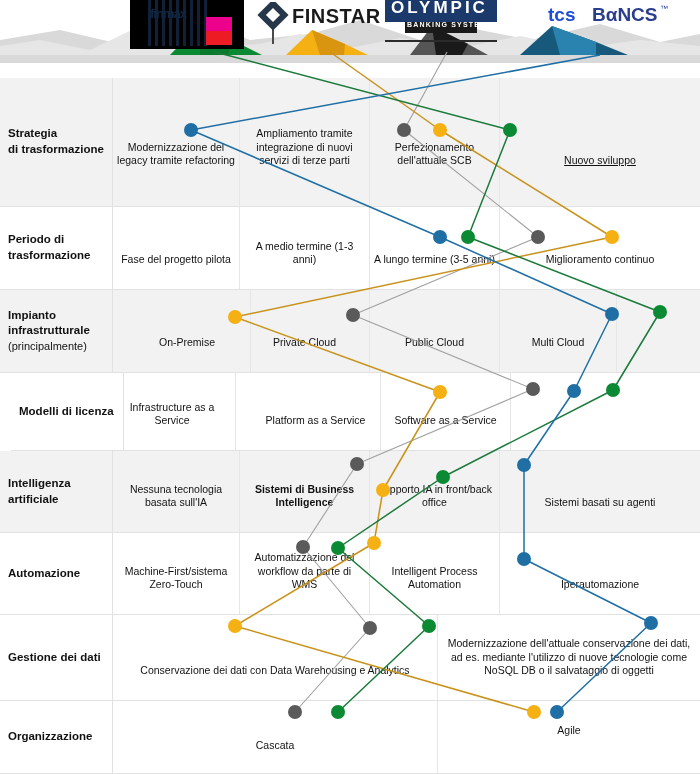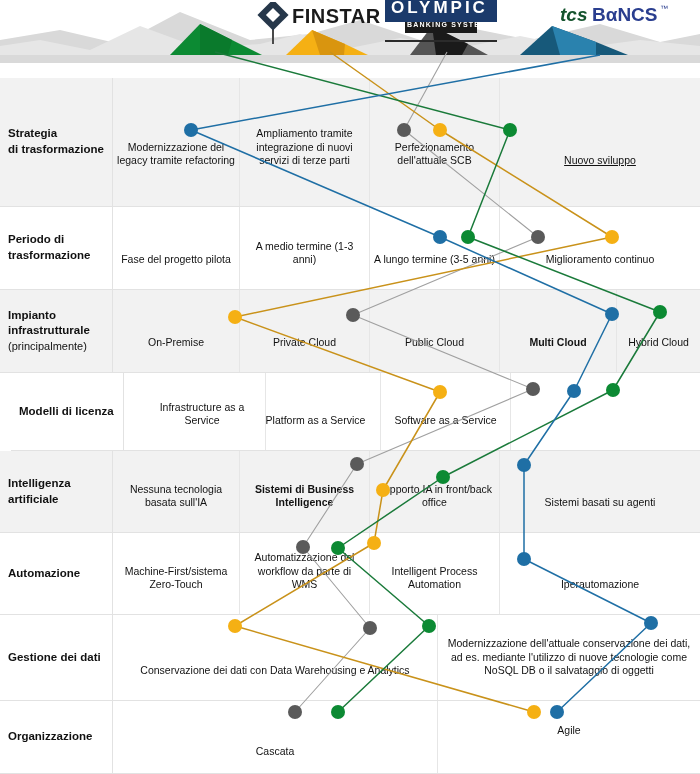--- a/index.html
+++ b/index.html
@@ -37,21 +37,21 @@
   .logo-olympic{left:385px;top:0px;width:112px;height:52px;}
   .logo-olympic .ol-box{position:absolute;left:0;top:0;width:112px;height:22px;background:#1b3a6b;}
   .logo-olympic .ol-word{position:absolute;left:6px;top:-2px;color:#ffffff;font-size:17px;
       font-weight:700;letter-spacing:3px;}
   .logo-olympic .ol-sub{position:absolute;left:20px;top:22px;width:72px;height:11px;background:#1a1a1a;}
   .logo-olympic .ol-subtxt{position:absolute;left:22px;top:21px;color:#ffffff;font-size:7px;
       font-weight:700;letter-spacing:1.2px;}
   .logo-olympic .ol-rule{position:absolute;left:-40px;top:40px;width:152px;height:2px;background:#2b2b2b;}
 
   .logo-tcs{left:548px;top:4px;width:124px;height:26px;}
-  .logo-tcs .tcs-t{position:absolute;left:12px;top:0;font-size:19px;font-weight:700;color:#14532d;font-style:italic;}
+  .logo-tcs .tcs-t{position:absolute;left:0;top:0;font-size:19px;font-weight:700;color:#1d4ed8;}
   .logo-tcs .tcs-b{position:absolute;left:44px;top:0;font-size:19px;font-weight:700;color:#2a3e8f;}
   .logo-tcs .tcs-tm{position:absolute;left:112px;top:0px;font-size:8px;color:#2a3e8f;}
 
   
   .matrix{position:absolute;left:0;top:78px;width:568px;height:696px;}
   .grid{position:absolute;left:0;top:0;width:700px;height:696px;}
   .row{position:absolute;left:0;width:700px;box-sizing:border-box;
        border-bottom:1px solid #e2e2e2;}
   .row.shaded{background:#f2f2f2;}
   .row.plain{background:#ffffff;}
@@ -88,20 +88,26 @@
     <polygon points="200,24 232,40 228,55 200,55" fill="#0a7a2c"></polygon>
     <polygon points="286,55 312,30 345,44 368,55" fill="#f5b014"></polygon>
     <polygon points="312,30 345,44 344,55 320,55" fill="#d9950f"></polygon>
     <polygon points="410,55 432,26 468,44 488,55" fill="#555555"></polygon>
     <polygon points="432,26 468,44 462,55 436,55" fill="#1a1a1a"></polygon>
     <polygon points="520,55 552,26 596,42 628,55" fill="#17597a"></polygon>
     <polygon points="552,26 596,42 596,55 560,55" fill="#2a82ae"></polygon>
     <rect x="0" y="55" width="700" height="8" fill="#d9d9d9"></rect>
   </svg>
 
+  <div class="logo logo-finmax">
+    <div class="fm-bars"></div>
+    <div class="fm-word">finmax</div>
+    <div class="fm-pink"></div>
+    <div class="fm-red"></div>
+  </div>
 
   <div class="logo logo-finstar">
     <div class="fs-pole"></div>
     <div class="fs-mark"></div>
     <div class="fs-mark-in"></div>
     <div class="fs-txt">FINSTAR</div>
   </div>
 
   <div class="logo logo-olympic">
     <div class="ol-box"></div>
@@ -151,41 +157,38 @@
           <div class="celltext" style="padding-bottom: 22px;">A lungo termine (3-5 anni)</div>
         </div>
         <div class="cell nodiv" style="left: 500px; width: 200px;">
           <div class="celltext" style="padding-bottom: 22px;">Miglioramento continuo</div>
         </div>
       </div>
       <div class="row shaded" style="top: 212px; height: 83px;">
         <div class="rowlabel">
           <div>Impianto<br>infrastrutturale<br><span class="sub">(principalmente)</span></div>
         </div>
-        <div class="cell" style="left: 113px; width: 127px;">
+        <div class="cell" style="left: 124px; width: 127px;">
           <div class="celltext" style="padding-bottom: 22px;">On-Premise</div>
         </div>
         <div class="cell" style="left: 240px; width: 130px;">
           <div class="celltext" style="padding-bottom: 22px;">Private Cloud</div>
         </div>
         <div class="cell" style="left: 370px; width: 130px;">
           <div class="celltext" style="padding-bottom: 22px;">Public Cloud</div>
         </div>
         <div class="cell" style="left: 500px; width: 117px;">
-          <div class="celltext" style="padding-bottom: 22px; font-weight: bold;">Multi Cloud</div>
-        </div>
-        <div class="cell nodiv" style="left: 617px; width: 83px;">
-          <div class="celltext" style="padding-bottom: 22px;">Hybrid Cloud</div>
+          <div class="celltext" style="padding-bottom: 22px;">Multi Cloud</div>
         </div>
       </div>
       <div class="row plain" style="top: 295px; height: 78px; margin-left: 11px;">
         <div class="rowlabel">
           <div>Modelli di licenza</div>
         </div>
-        <div class="cell" style="left: 128px; width: 127px;">
+        <div class="cell" style="left: 98px; width: 127px;">
           <div class="celltext" style="padding-bottom: 22px;">Infrastructure as a Service</div>
         </div>
         <div class="cell" style="left: 240px; width: 130px;">
           <div class="celltext" style="padding-bottom: 22px;">Platform as a Service</div>
         </div>
         <div class="cell" style="left: 370px; width: 130px;">
           <div class="celltext" style="padding-bottom: 22px;">Software as a Service</div>
         </div>
       </div>
       <div class="row shaded" style="top: 373px; height: 82px;">
@@ -231,21 +234,21 @@
         </div>
         <div class="cell nodiv" style="left: 438px; width: 262px;">
           <div class="celltext" style="padding-bottom: 22px;">Modernizzazione dell'attuale conservazione dei dati, ad es. mediante l'utilizzo di nuove tecnologie come NoSQL DB o il salvataggio di oggetti</div>
         </div>
       </div>
       <div class="row plain" style="top: 623px; height: 73px;">
         <div class="rowlabel">
           <div>Organizzazione</div>
         </div>
         <div class="cell" style="left: 113px; width: 325px;">
-          <div class="celltext" style="padding-bottom: 14px;">Cascata</div>
+          <div class="celltext" style="padding-bottom: 20px;">Cascata</div>
         </div>
         <div class="cell nodiv" style="left: 438px; width: 262px;">
           <div class="celltext" style="padding-bottom: 35px;">Agile</div>
         </div>
       </div>
     </div>
 </div>
 
 <svg class="overlay" id="connector-overlay" viewBox="0 0 700 774">
     <polyline points="447,52 404,130 538,237 353,315 533,389 357,464 303,547 370,628 295,712" fill="none" stroke="#a0a0a0" stroke-width="1.1" stroke-linejoin="round"></polyline>

